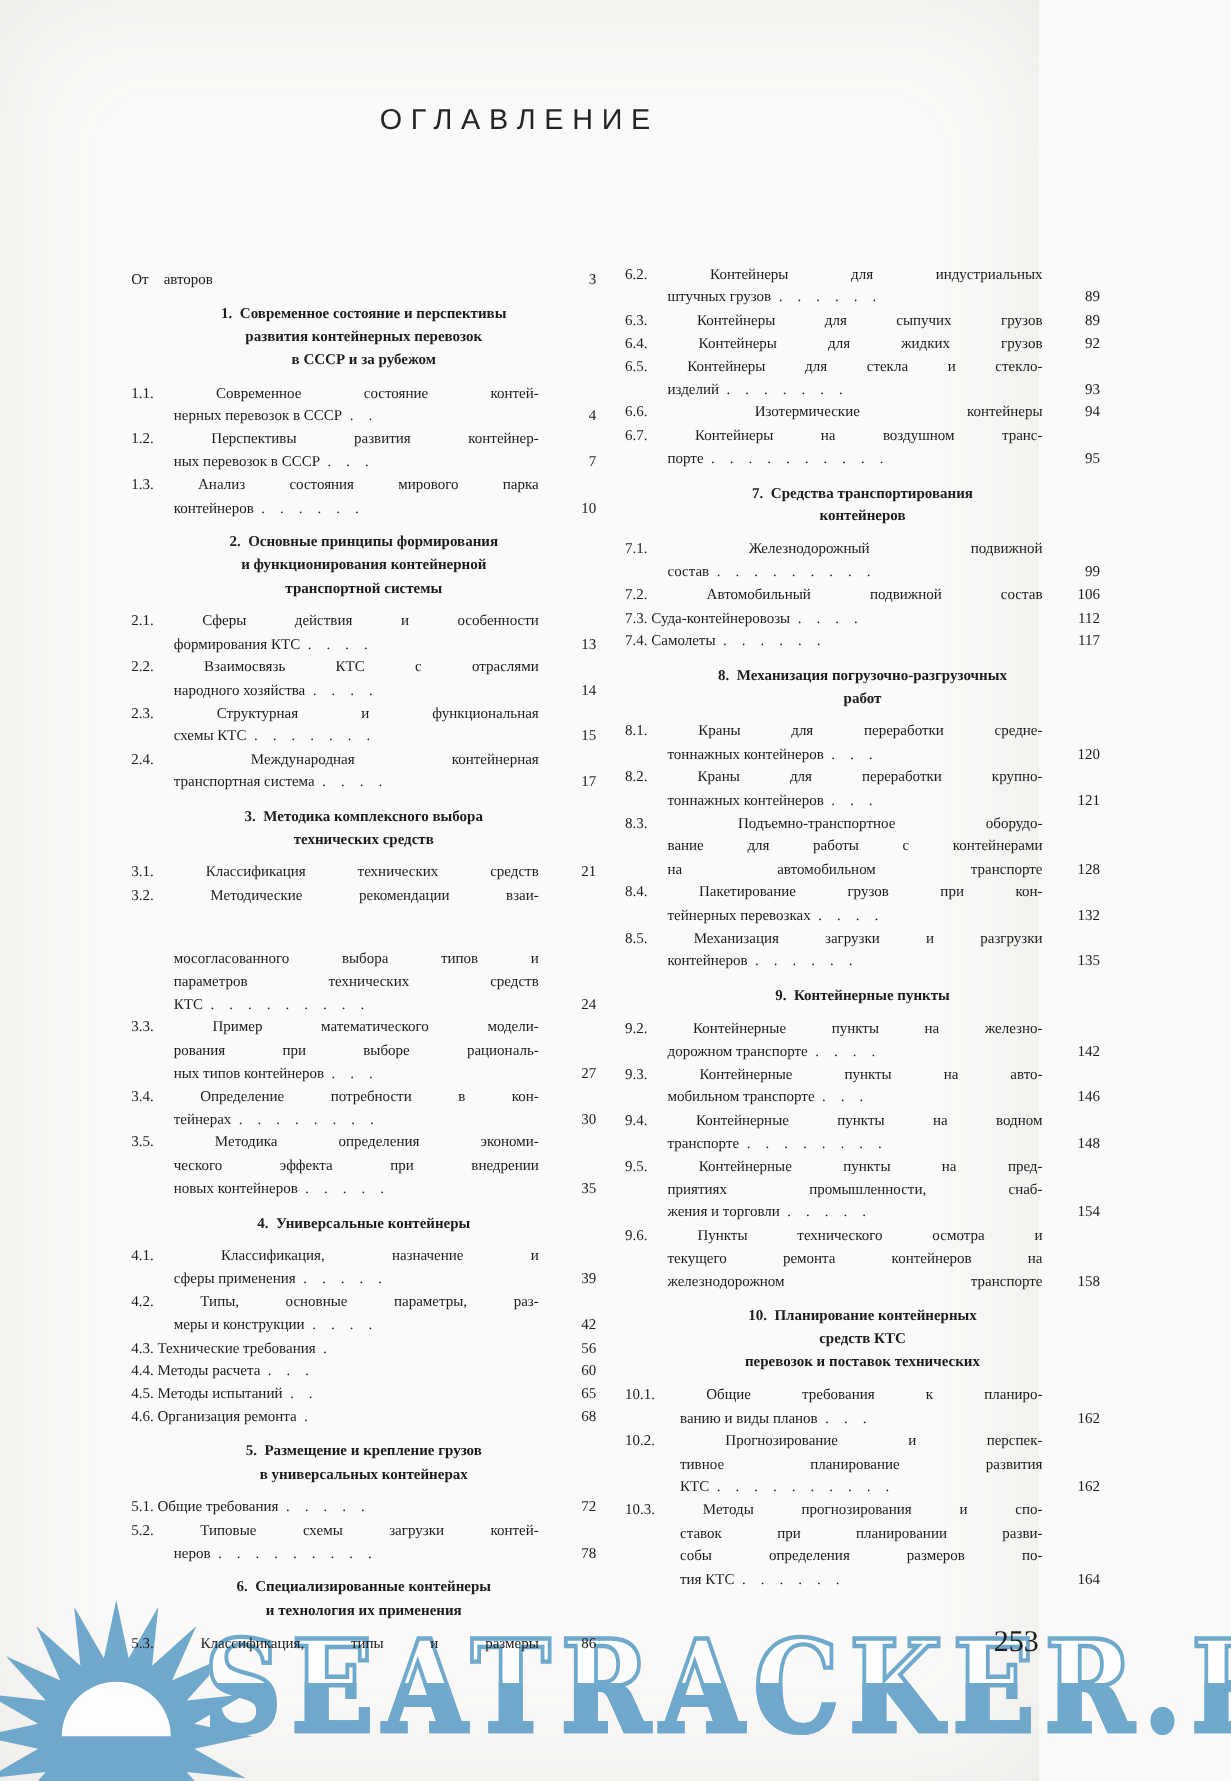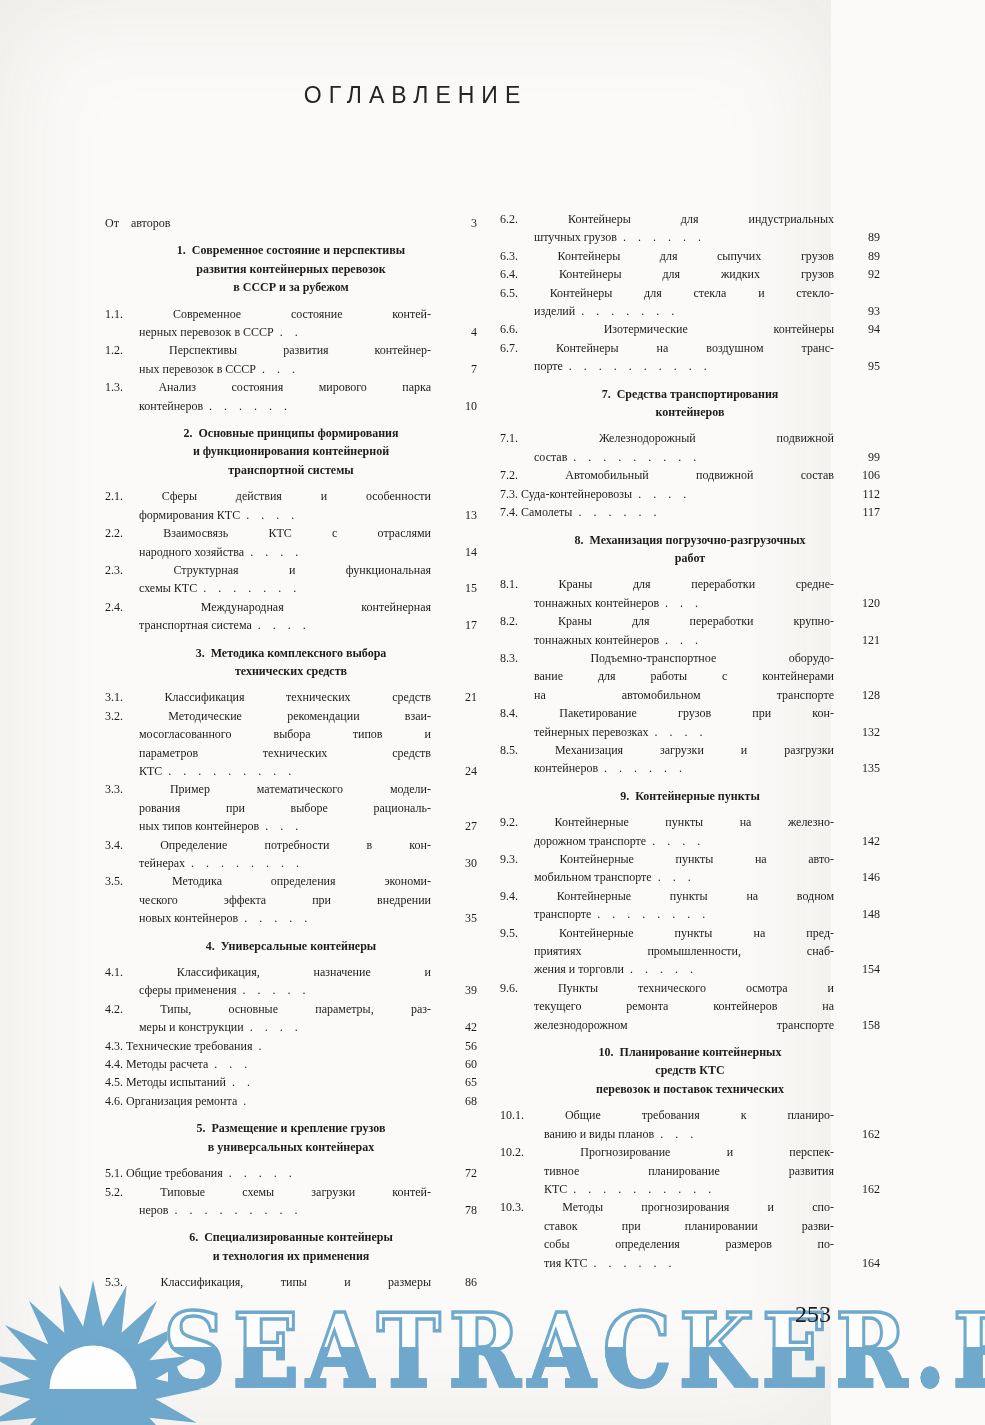--- a/index.html
+++ b/index.html
@@ -152,21 +152,21 @@
       <div class="heading">
         <div class="line">3. Методика комплексного выбора</div>
         <div class="line">технических средств</div>
       </div>
       <div class="entry">
         <div class="line just">3.1. Классификация технических средств</div>
         <span class="pg">21</span>
       </div>
       <div class="entry">
         <div class="line just">3.2. Методические рекомендации взаи-</div>
-        <div class="line just" style="padding-left: 34px;">мосогласованного выбора типов и</div>
+        <div class="line just" style="padding-left: 34px; margin-top: 32px;">мосогласованного выбора типов и</div>
         <div class="line just" style="padding-left: 34px;">параметров технических средств</div>
         <div class="line" style="padding-left: 34px;">КТС<span class="dots"> . . . . . . . . .</span></div>
         <span class="pg">24</span>
       </div>
       <div class="entry">
         <div class="line just">3.3. Пример математического модели-</div>
         <div class="line just" style="padding-left: 34px;">рования при выборе рациональ-</div>
         <div class="line" style="padding-left: 34px;">ных типов контейнеров<span class="dots"> . . .</span></div>
         <span class="pg">27</span>
       </div>

